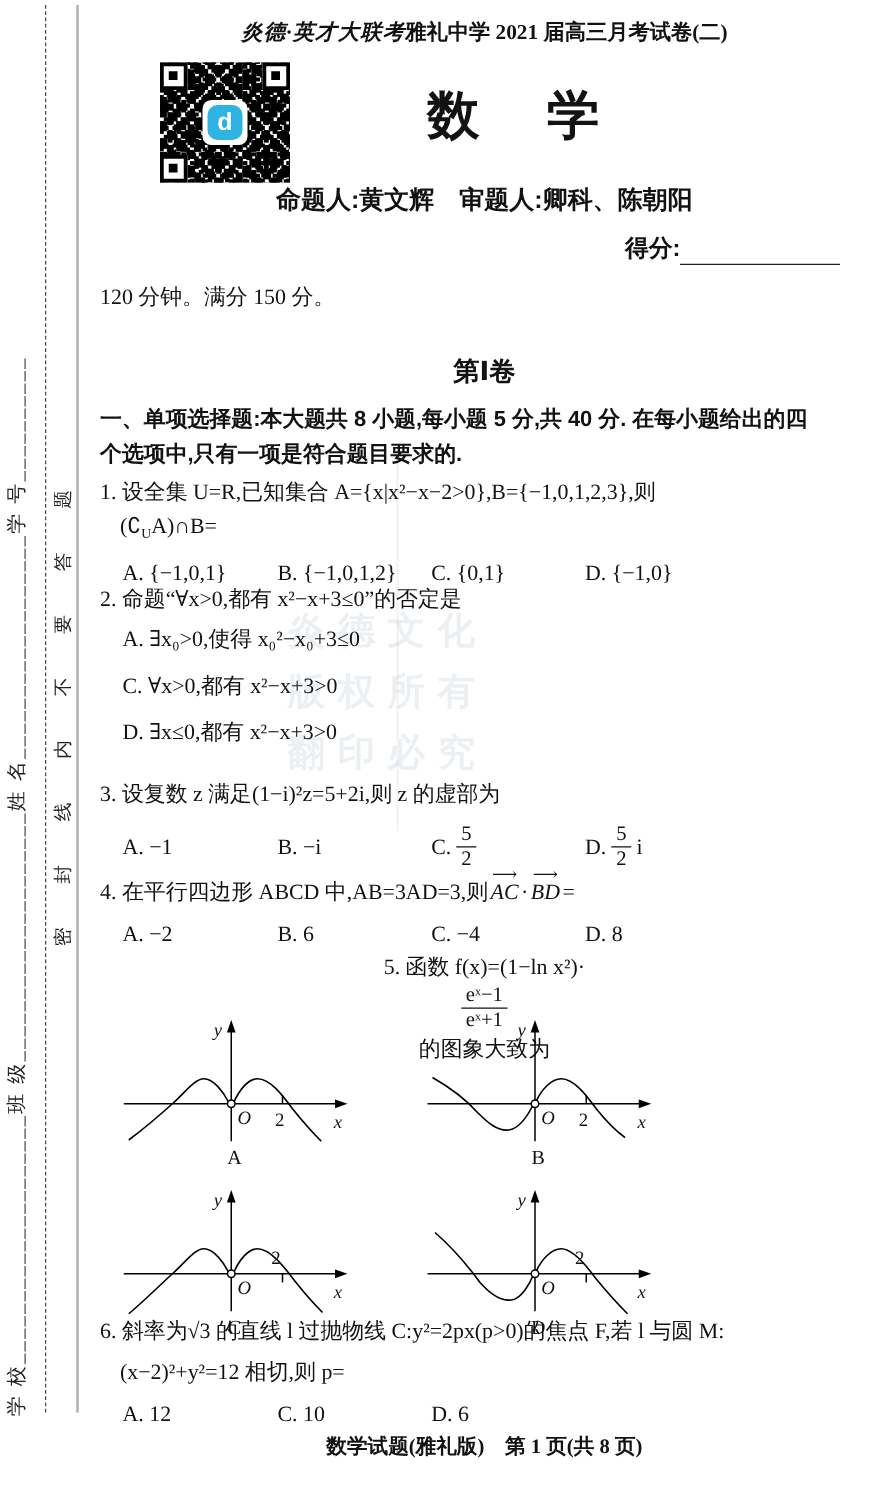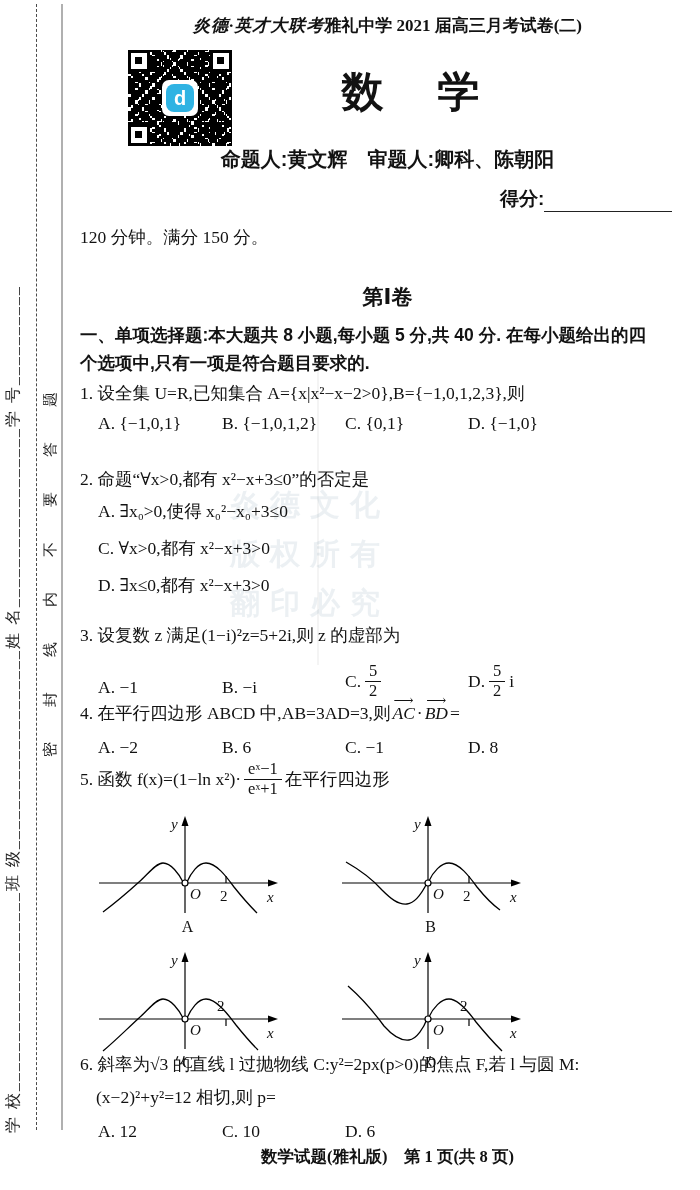--- a/index.html
+++ b/index.html
@@ -60,27 +60,27 @@
   .opt{width:124px;flex:0 0 auto;}
   .opt:nth-child(2){width:123px;}
   .opt:nth-child(3){width:123px;}
   .opt:last-child{width:auto;}
   .optline{padding-left:18px;line-height:37px;}
 
   sub{font-size:11px;}
   .frac{display:inline-flex;flex-direction:column;align-items:center;line-height:1.15;
         font-size:16.5px;vertical-align:-14px;margin:0 2px;}
   .frac .fnum{padding:0 4px;border-bottom:1.3px solid #111;}
-  .opts-frac{display:flex;align-items:flex-end;padding-left:18px;margin-top:4px;height:48px;}
+  .opts-frac{display:flex;align-items:center;padding-left:18px;margin-top:4px;height:48px;}
   .opts-frac .opt{display:flex;align-items:center;gap:2px;}
 
   .vec{font-style:italic;position:relative;display:inline-block;margin:0 2px;}
   .vec .ar{position:absolute;top:-13px;left:50%;transform:translateX(-50%);
            font-size:14px;font-style:normal;letter-spacing:0;}
-  .q5-stem{display:flex;align-items:center;}
+  .q5-stem{display:flex;align-items:center;flex-direction:column;}
 
   .graphs{position:absolute;left:15px;top:813px;width:600px;}
   .grow{display:flex;gap:58px;}
   .grow2{margin-top:13px;}
   .panel{width:185px;}
   .panel svg{display:block;}
   .plabel{text-align:center;font-size:16px;margin-top:1px;}
 
   .q6{top:1048px;line-height:33px;}
   .q6 .opts{margin-top:1px;}
@@ -140,20 +140,21 @@
 
     <div class="blk part-title">第Ⅰ卷</div>
 
     <div class="blk section-head">
       <div>一、单项选择题:本大题共 8 小题,每小题 5 分,共 40 分. 在每小题给出的四</div>
       <div>个选项中,只有一项是符合题目要求的.</div>
     </div>
 
     <div class="blk q" style="top:380px">
       <div>1. 设全集 U=R,已知集合 A={x|x²−x−2&gt;0},B={−1,0,1,2,3},则</div>
+      <div class="stem2"><span>(∁</span><sub>U</sub><span>A)∩B=</span></div>
       <div class="opts">
         <span class="opt">A. {−1,0,1}</span>
         <span class="opt">B. {−1,0,1,2}</span>
         <span class="opt">C. {0,1}</span>
         <span class="opt">D. {−1,0}</span>
       </div>
     </div>
 
     <div class="blk q" style="top:466px">
       <div>2. 命题“∀x&gt;0,都有 x²−x+3≤0”的否定是</div>
@@ -183,33 +184,33 @@
           <span>i</span>
         </span>
       </div>
     </div>
 
     <div class="blk q" style="top:700px">
       <div><span>4. 在平行四边形 ABCD 中,AB=3AD=3,则</span><span class="vec"><span class="ar">⟶</span><span>AC</span></span><span>·</span><span class="vec"><span class="ar">⟶</span><span>BD</span></span><span>=</span></div>
       <div class="opts" style="margin-top:7px">
         <span class="opt">A. −2</span>
         <span class="opt">B. 6</span>
-        <span class="opt">C. −1</span>
+        <span class="opt">C. −4</span>
         <span class="opt">D. 8</span>
       </div>
     </div>
 
     <div class="blk q" style="top:760px">
       <div class="q5-stem">
         <span>5. 函数 f(x)=(1−ln x²)·</span>
         <span class="frac" style="vertical-align:0;margin:0 3px">
             <span class="fnum">eˣ−1</span>
             <span>eˣ+1</span>
           </span>
-        <span>在平行四边形</span>
+        <span>的图象大致为</span>
       </div>
     </div>
 
     <div class="graphs">
       <div class="grow">
 
         <div class="panel">
           <svg width="185" height="104" viewBox="0 0 185 104">
             <line class="axis" x1="4" y1="70" x2="176" y2="70"></line>
             <polygon points="183,70 173,66.5 173,73.5"></polygon>

